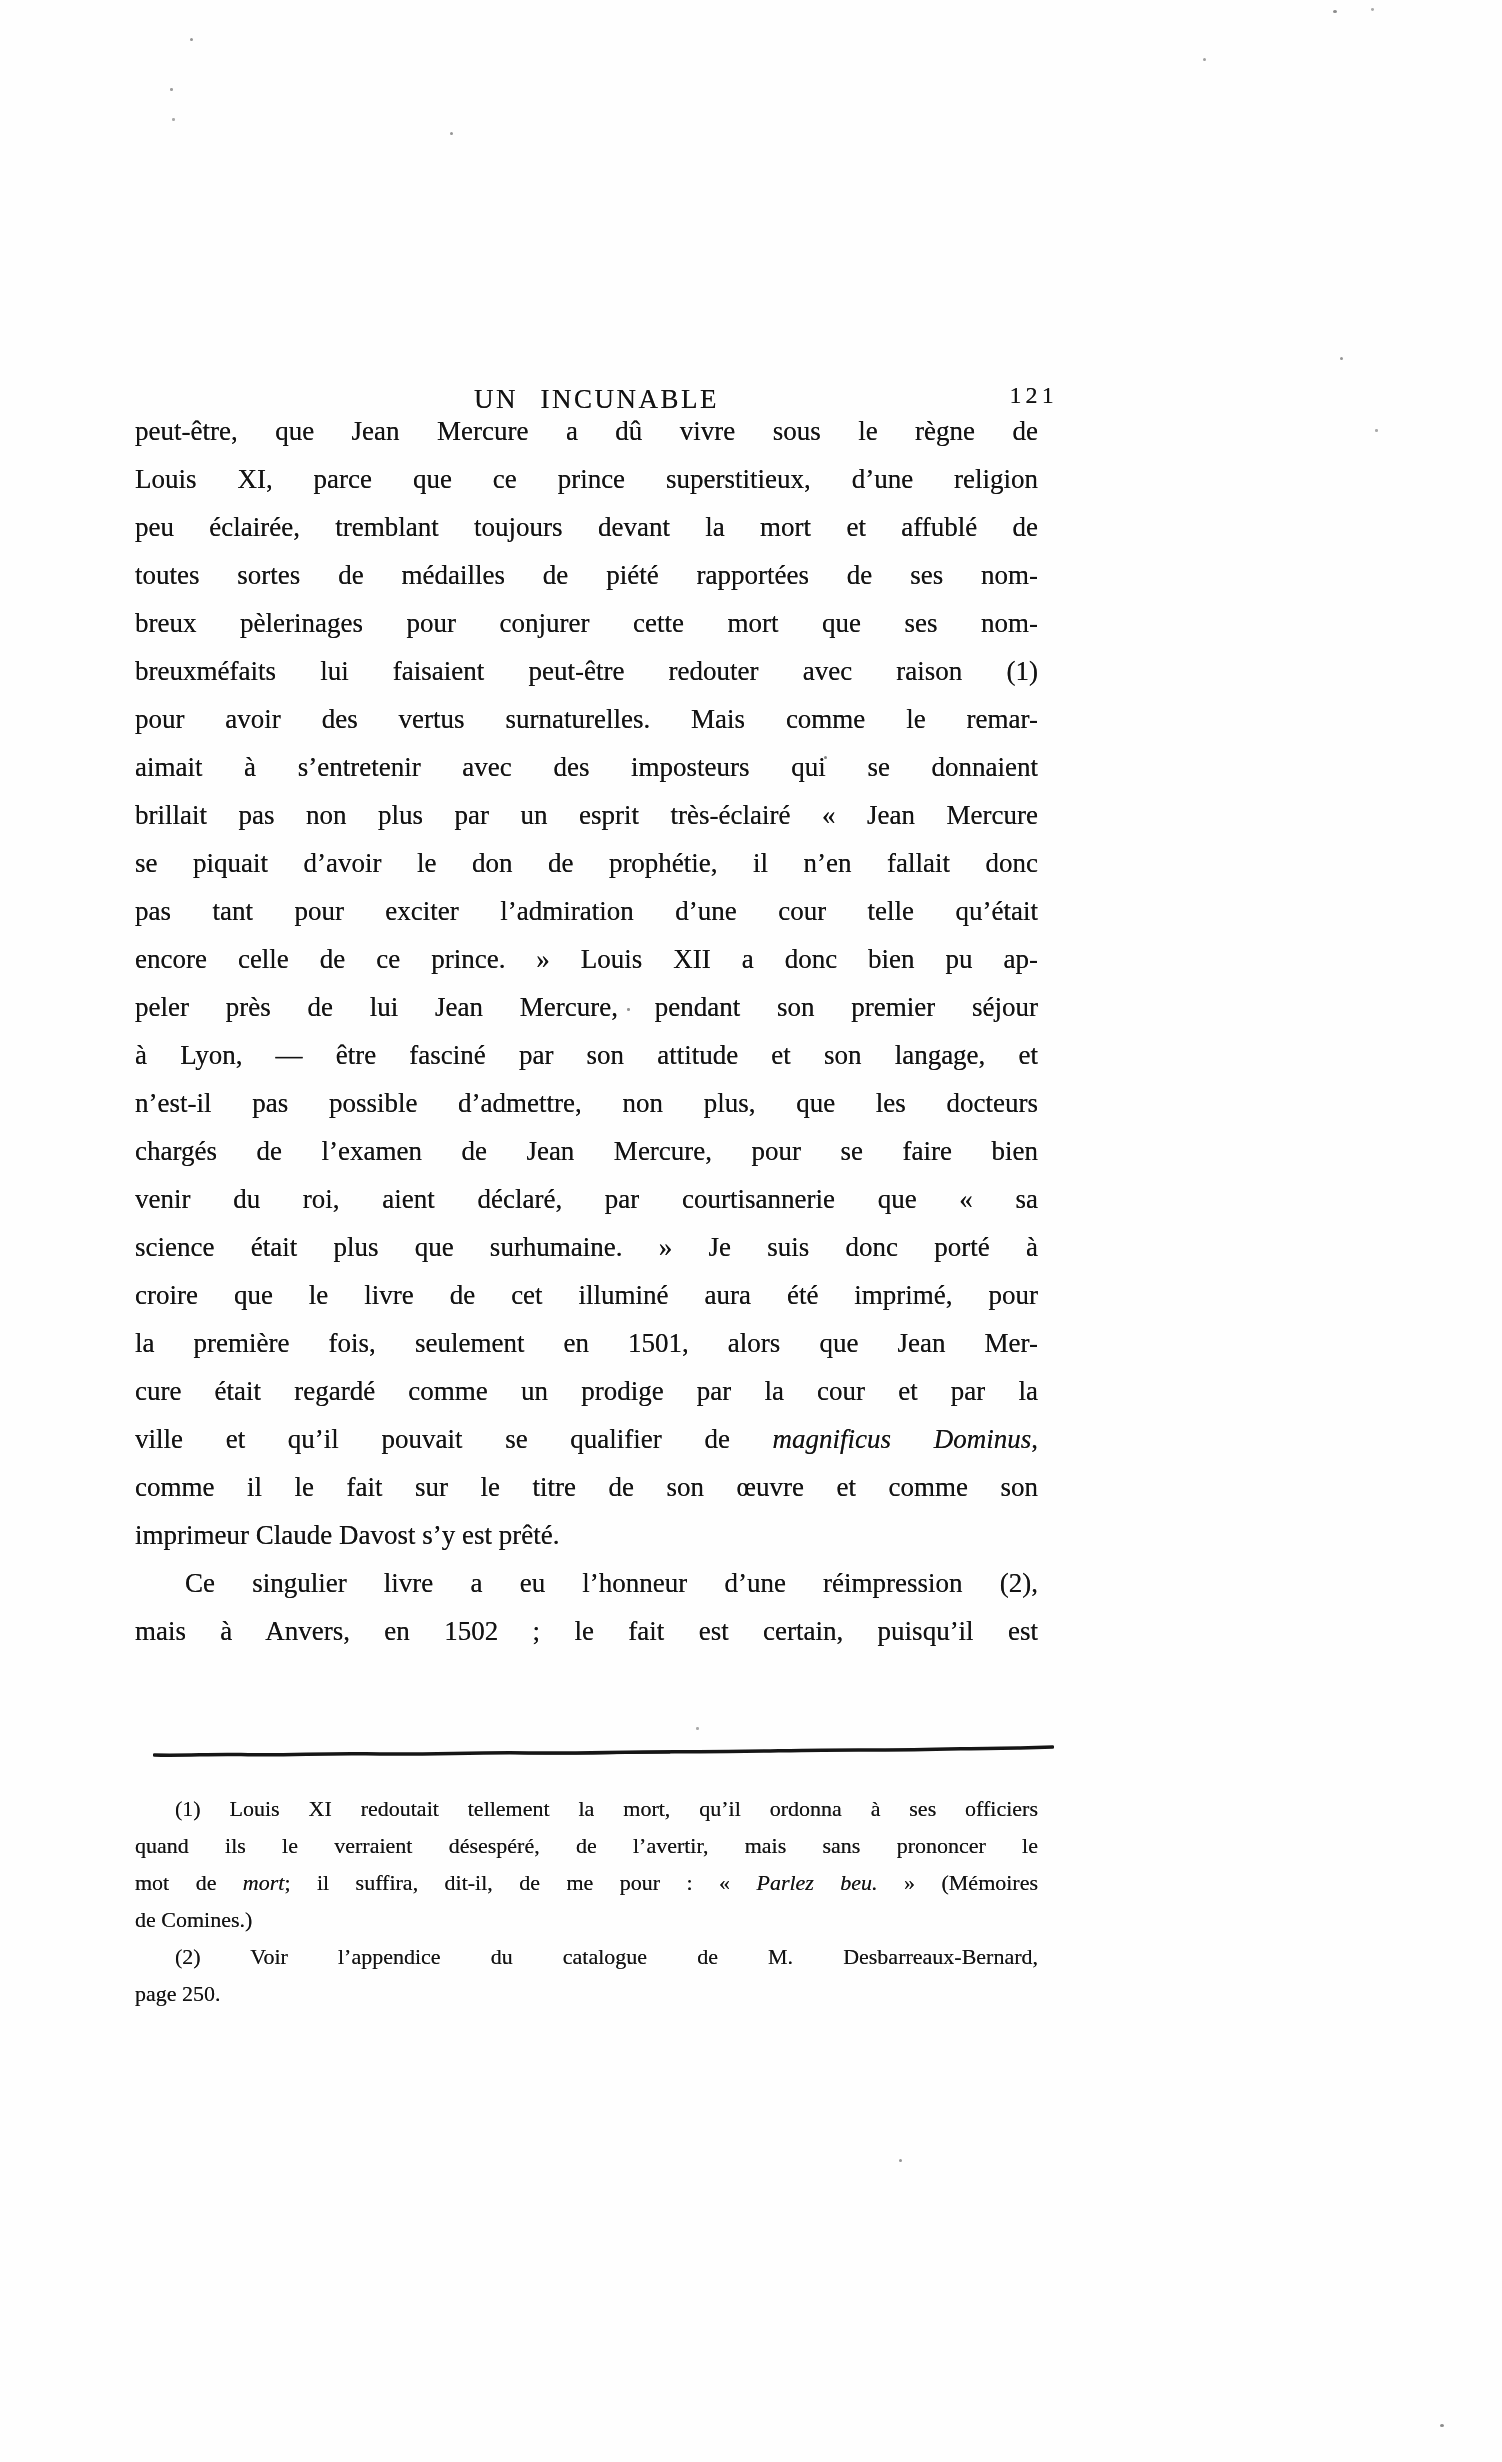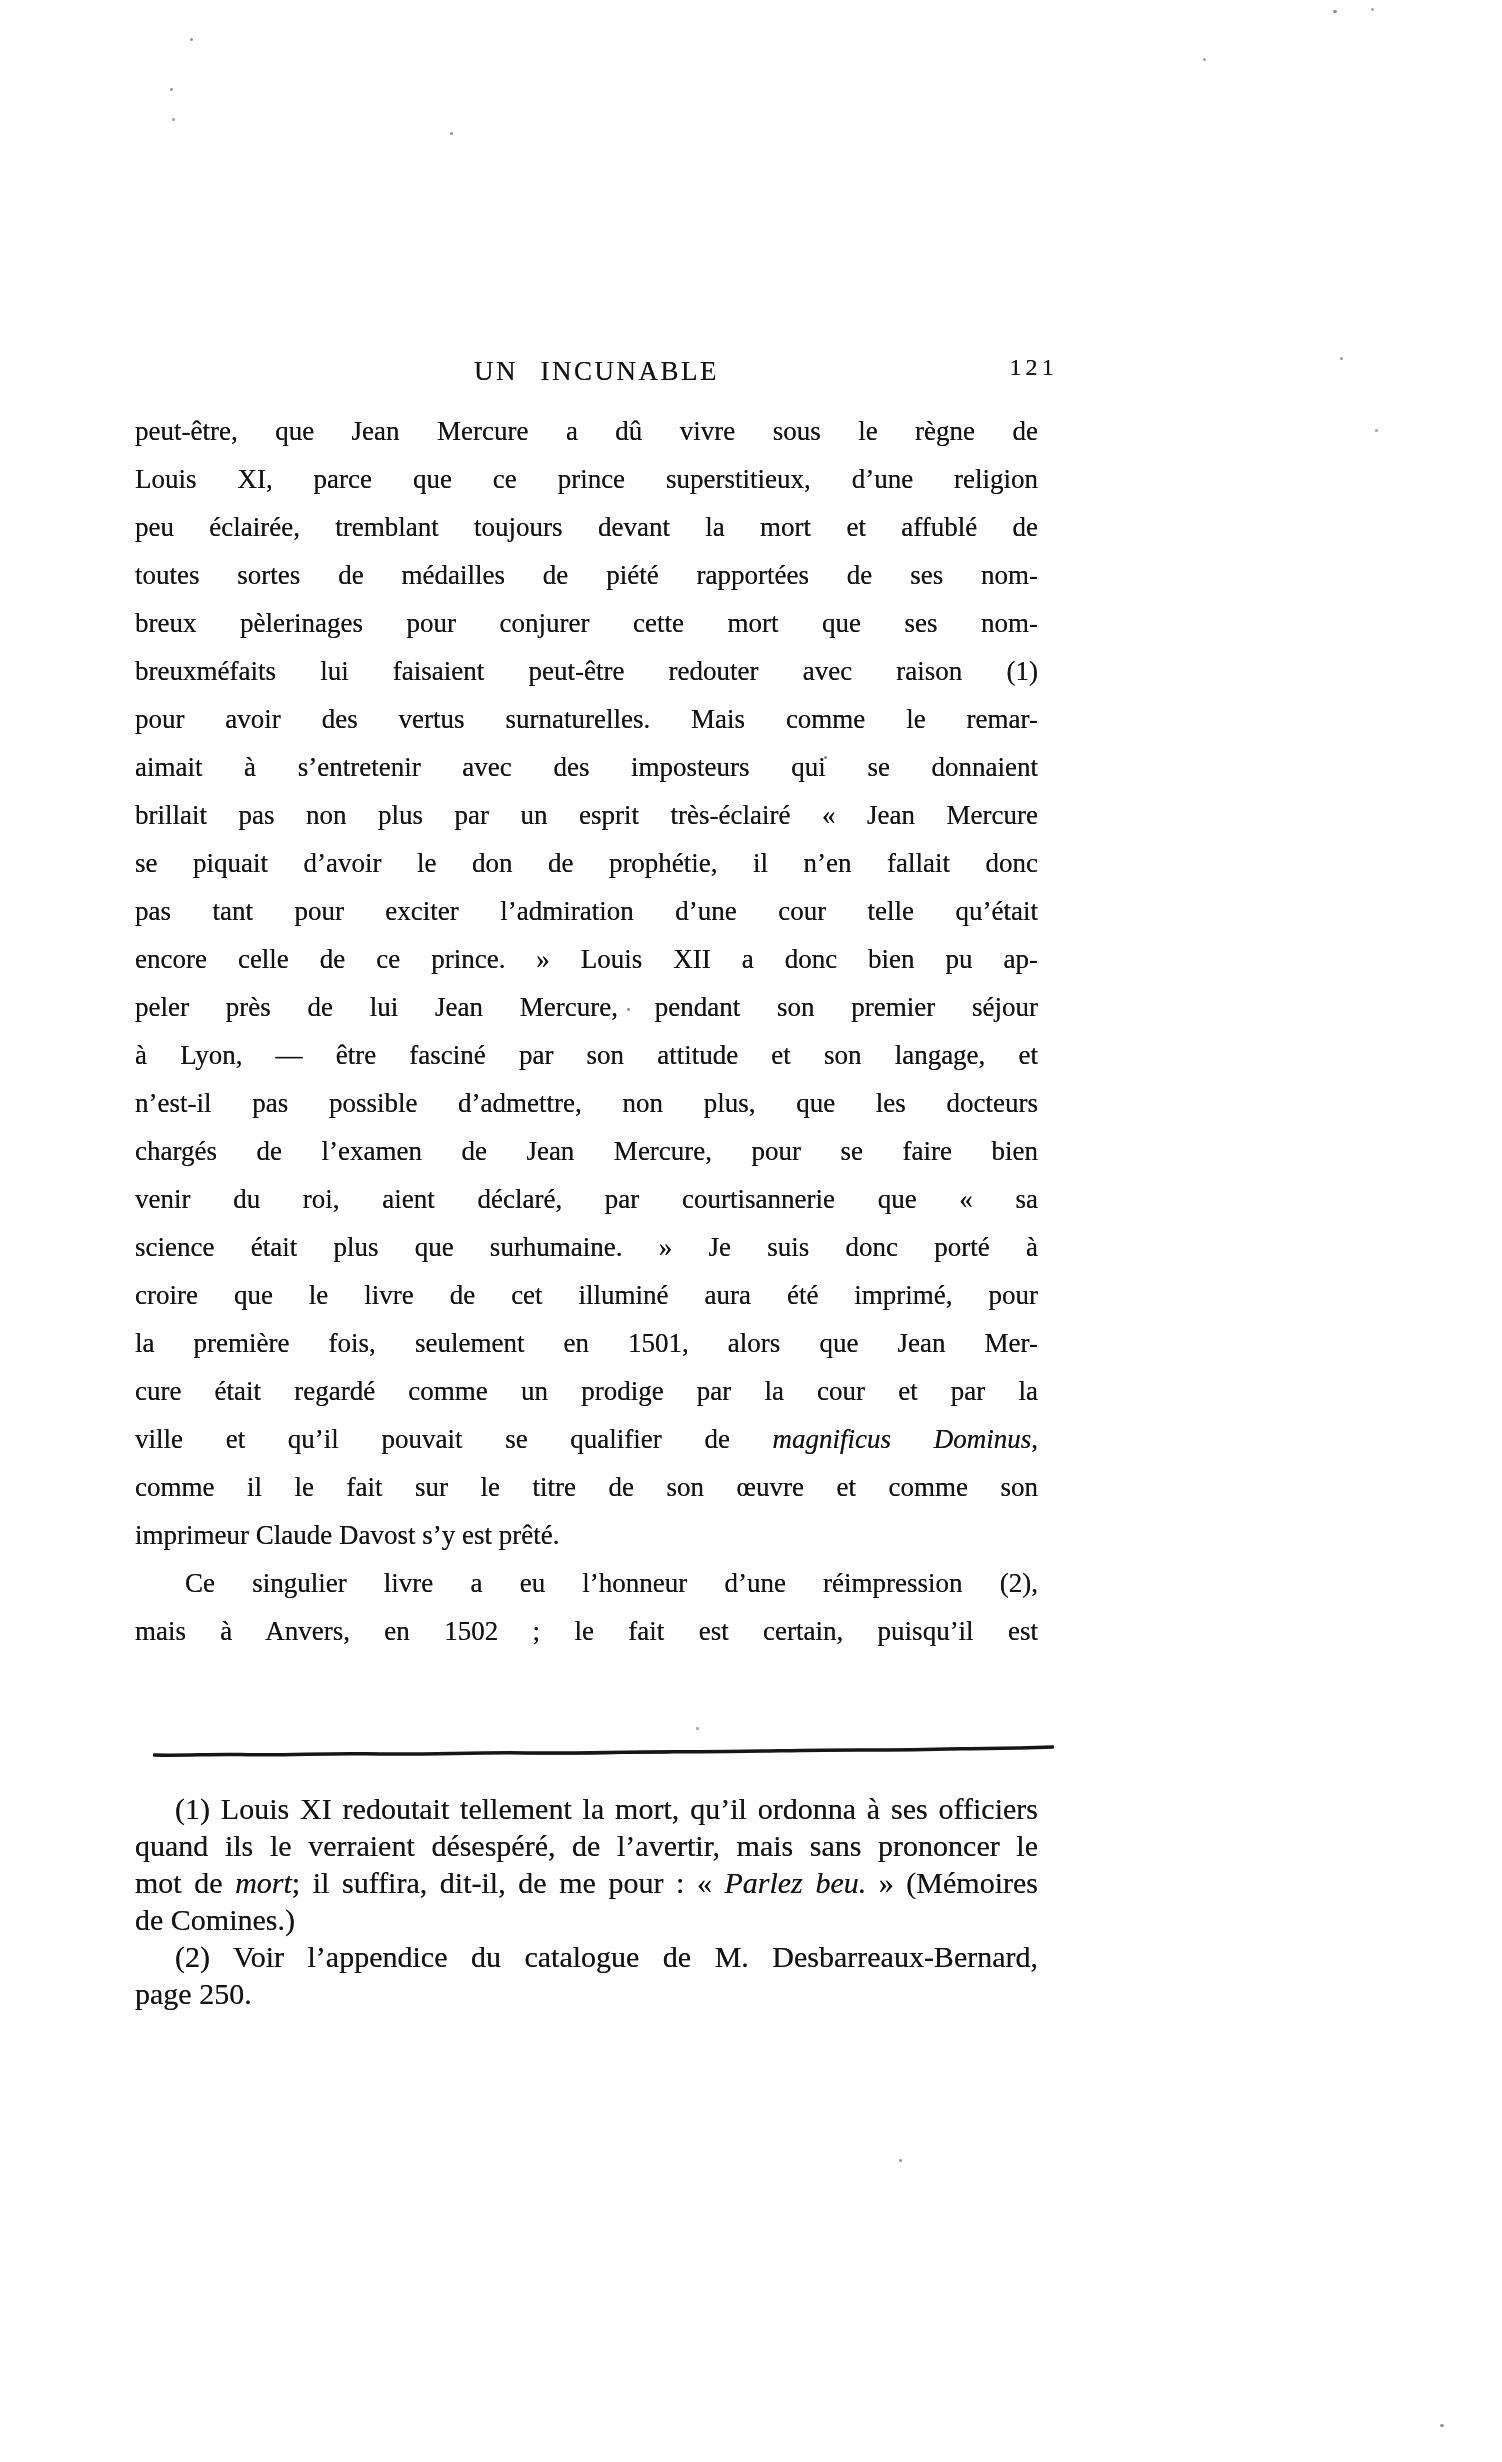--- a/index.html
+++ b/index.html
@@ -7,21 +7,21 @@
   #page{
     position:relative;
     width:1502px;height:2462px;
     background:#fefefe;
     font-family:"Liberation Serif","DejaVu Serif",serif;
     color:#131313;
     overflow:hidden;
   }
   
   .header-row{
-    position:absolute;left:135px;top:356px;width:923px;height:43px;
+    position:absolute;left:135px;top:384px;width:923px;height:43px;
   }
   .running-title{
     position:absolute;left:0;right:0;text-align:center;
     font-size:27px;letter-spacing:2.5px;word-spacing:13.3px;
     font-variant:small-caps;text-transform:uppercase;
     text-shadow:0 0 0.5px rgba(10,10,10,.7);
   }
   .page-number{
     position:absolute;right:0;top:-1.7px;
     font-size:24px;letter-spacing:4.2px;
@@ -32,21 +32,21 @@
     position:absolute;left:135px;top:407px;width:903px;
     font-size:27px;
   }
   .bline{
     line-height:48px;height:48px;white-space:nowrap;
     text-align:justify;text-align-last:justify;
     text-shadow:0 0 0.6px rgba(10,10,10,.75);
   }
   .fnotes-block{
     position:absolute;left:135px;top:1790px;width:903px;
-    font-size:30px;
+    font-size:22px;
   }
   .fline{
     line-height:37px;height:37px;white-space:nowrap;
     text-align:justify;text-align-last:justify;
     text-shadow:0 0 0.5px rgba(10,10,10,.7);
   }
   .bline.no-just,.fline.no-just{text-align-last:left;}
   .bline.ind{padding-left:50px;}
   .fline.ind{padding-left:40px;}
   .it{font-style:italic;}

